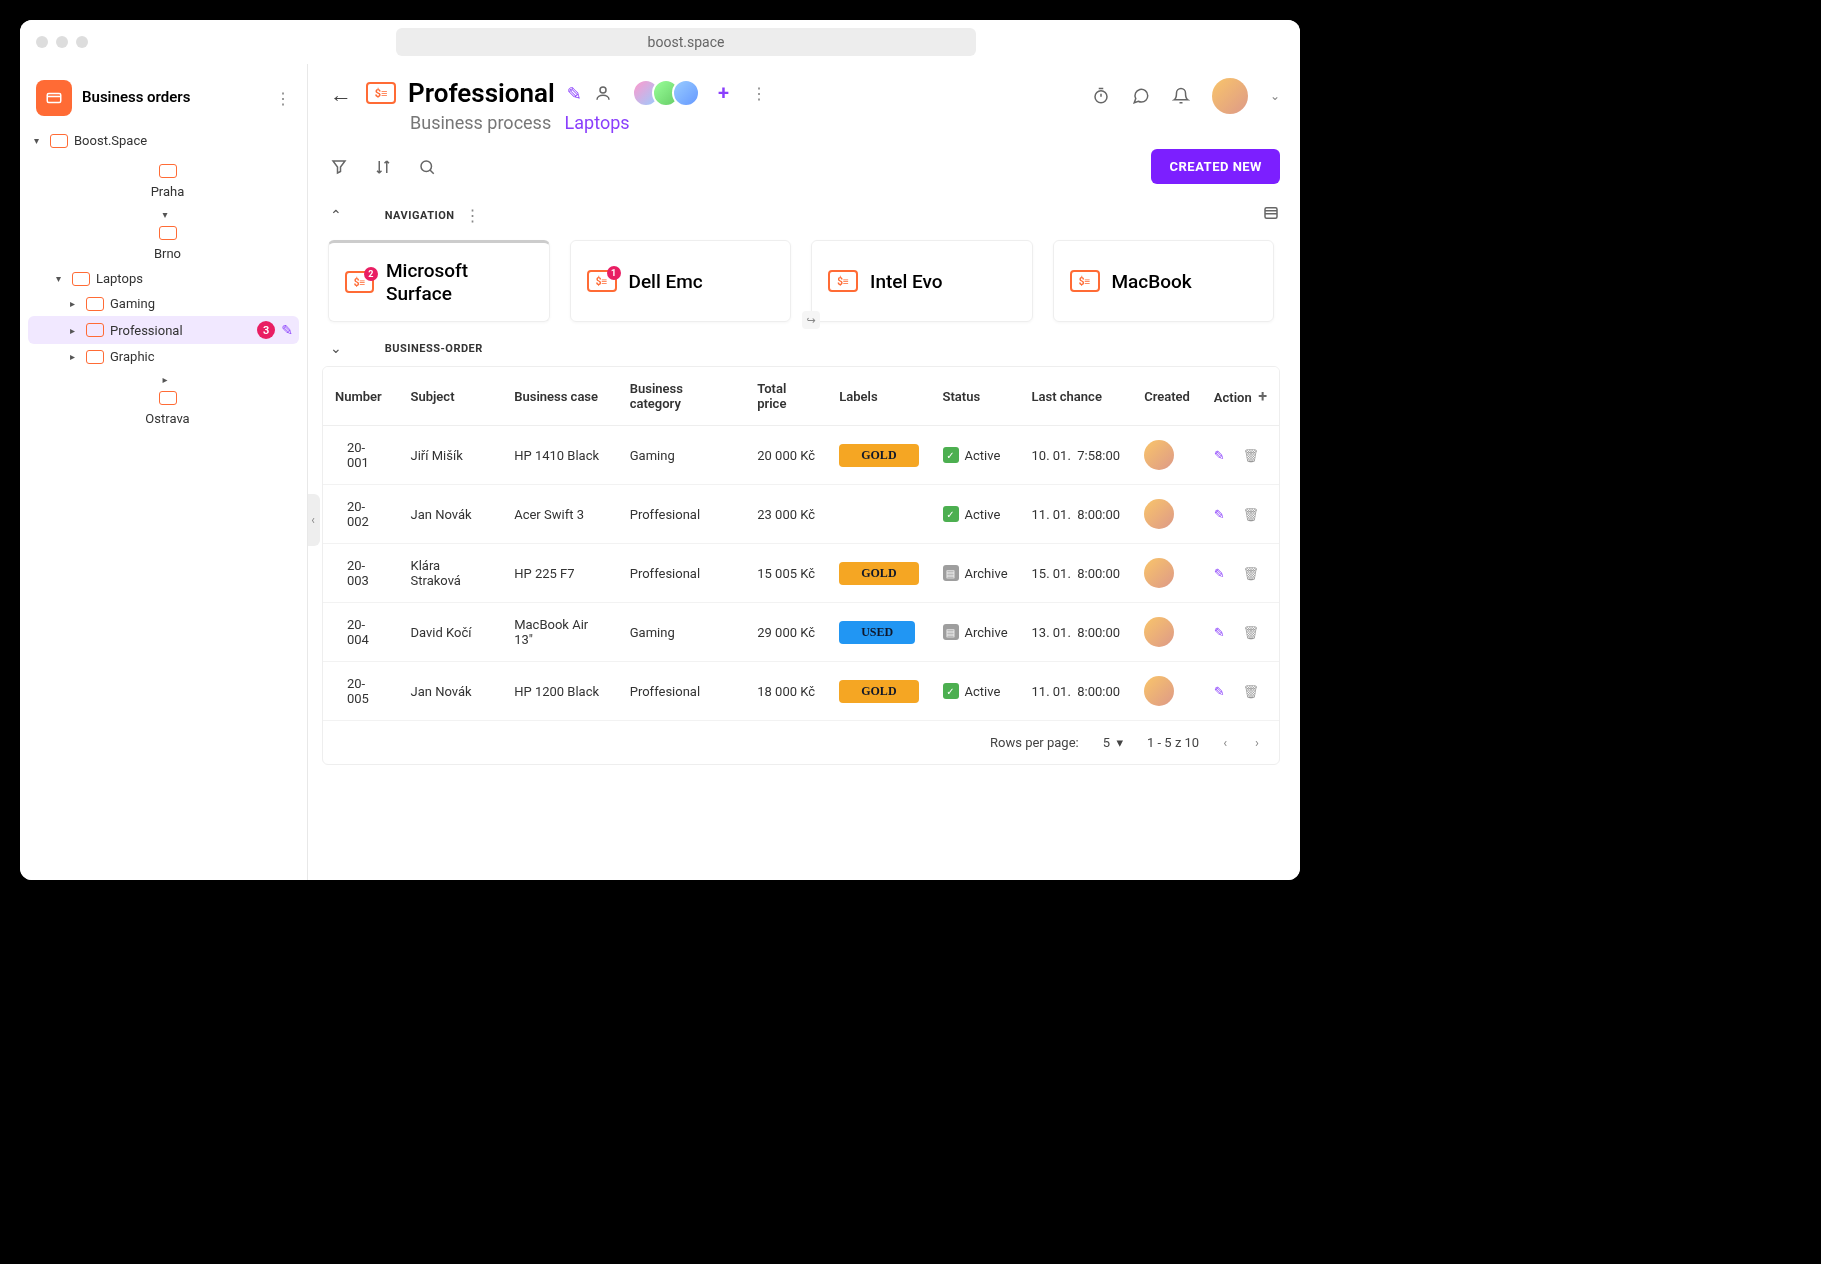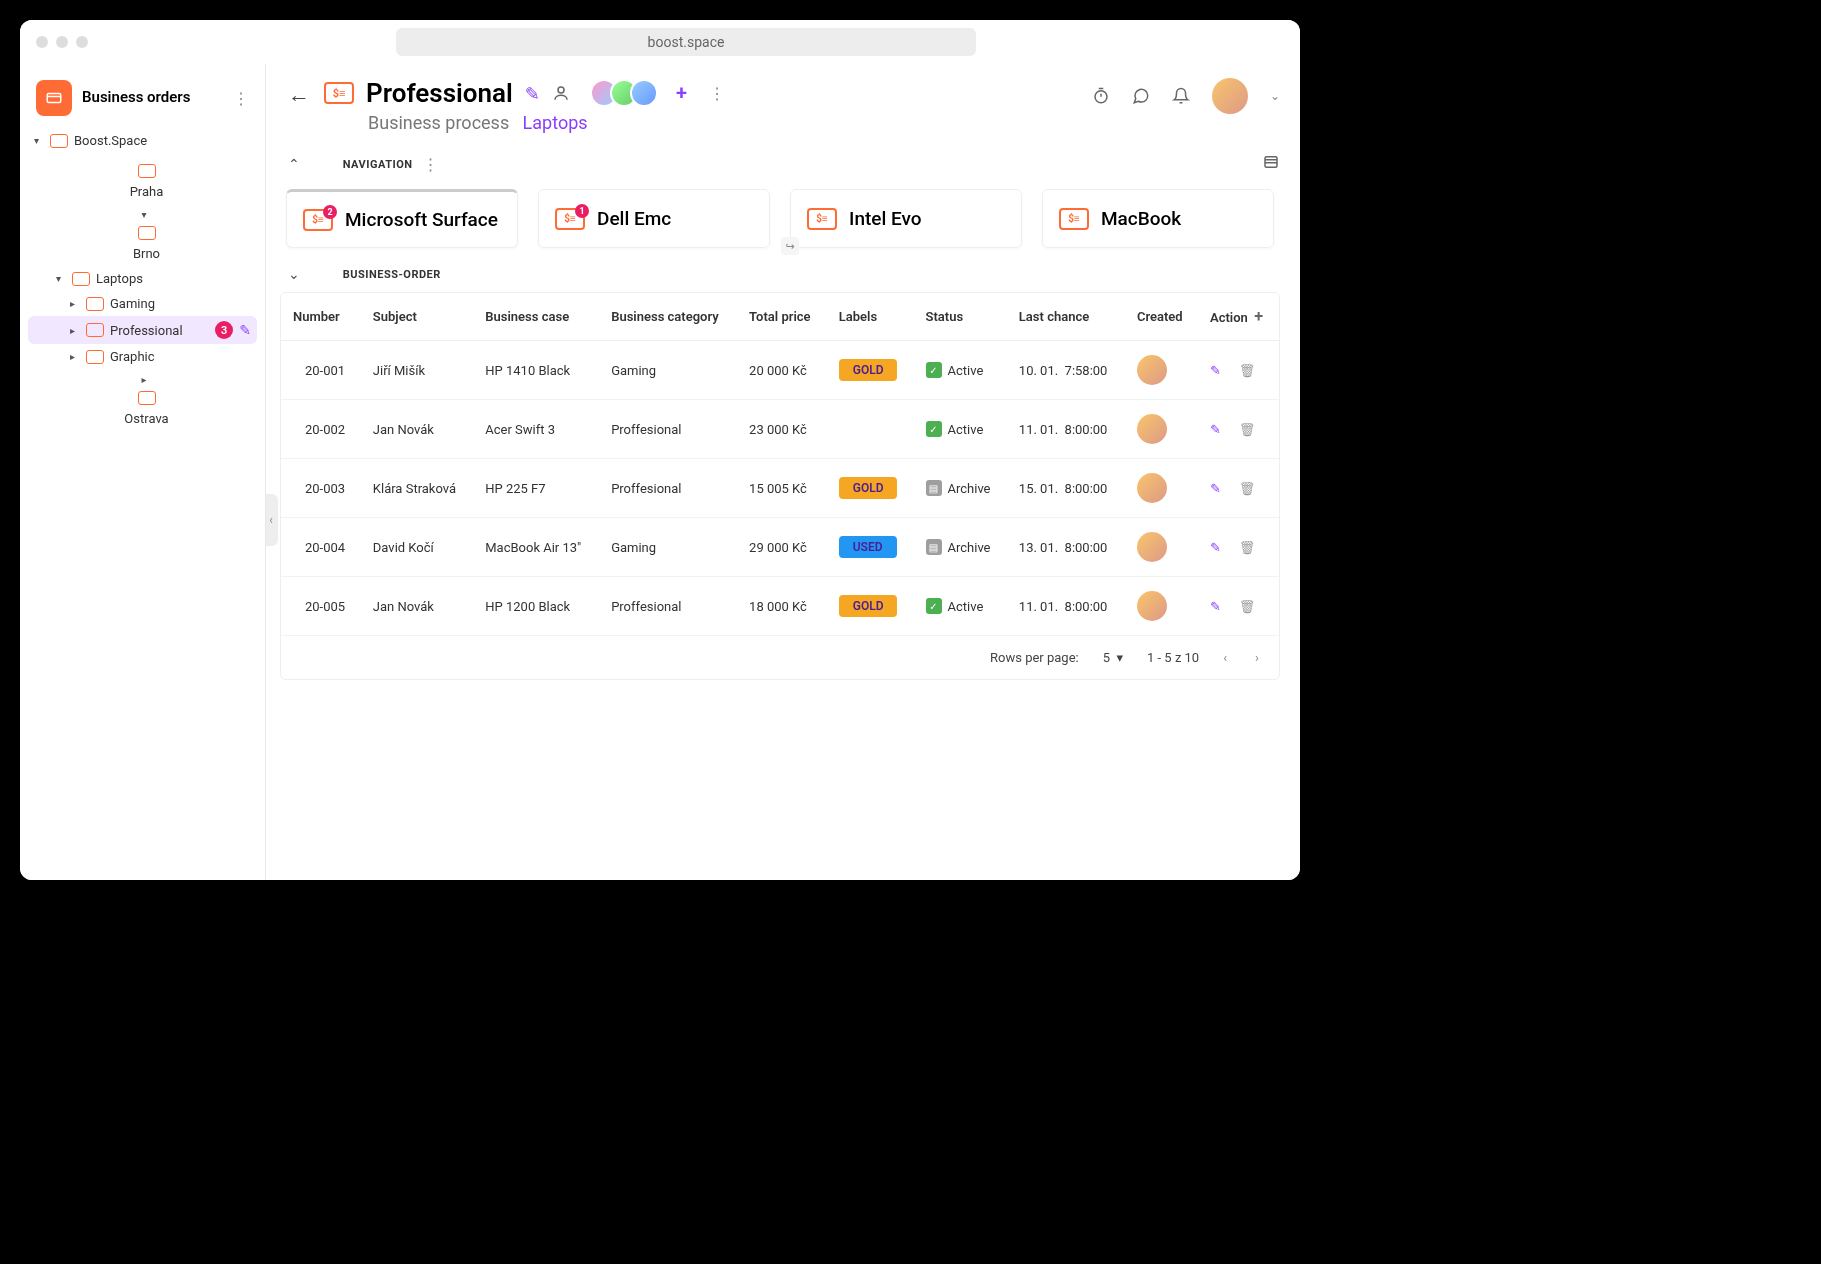--- a/index.html
+++ b/index.html
@@ -4,21 +4,21 @@
 <style>
 * { margin: 0; padding: 0; box-sizing: border-box; font-family: -apple-system, BlinkMacSystemFont, 'Segoe UI', Roboto, sans-serif; }
 body { background: #000; padding: 20px; }
 .window { background: #fff; border-radius: 12px; width: 1280px; height: 860px; overflow: hidden; display: flex; flex-direction: column; box-shadow: 0 20px 50px rgba(0,0,0,0.4); }
 .titlebar { height: 44px; background: #fff; display: flex; align-items: center; padding: 0 16px; }
 .dots { display: flex; gap: 8px; }
 .dot { width: 12px; height: 12px; border-radius: 50%; background: #ddd; }
 .urlbar { flex: 1; display: flex; justify-content: center; }
 .urlbar-input { width: 580px; height: 28px; background: #ededed; border-radius: 6px; display: flex; align-items: center; justify-content: center; color: #666; font-size: 14px; }
 .layout { flex: 1; display: flex; overflow: hidden; }
-.sidebar { width: 246px; border-right: 1px solid #e8e8e8; padding: 14px 8px; display: flex; flex-direction: column; background:#fff;}
+.sidebar { width: 288px; border-right: 1px solid #e8e8e8; padding: 14px 8px; display: flex; flex-direction: column; background:#fff;}
 .side-header { display: flex; align-items: center; gap: 10px; padding: 2px 8px 12px; }
 .side-logo { width: 36px; height: 36px; border-radius: 8px; background: #ff6b35; display:flex; align-items:center; justify-content:center; }
 .side-title { font-weight: 600; font-size: 15px; line-height:1.15; }
 .side-more { margin-left: auto; color:#888; }
 .tree { font-size: 13px; color:#333; }
 .tree-item { display:flex; align-items:center; gap:6px; padding:5px 6px; border-radius:6px; cursor:pointer; }
 .tree-item.active { background:#f1e8ff; }
 .tree-item .label { flex:1; }
 .tree-caret { width:10px; color:#555; font-size:10px; }
 .tree-big-ic { width:18px; height:14px; border:1.5px solid #ff6b35; border-radius:3px; display:inline-block; }
@@ -58,21 +58,21 @@
 .card-ic { width:30px; height:22px; border:2px solid #ff6b35; border-radius:4px; position:relative; display:flex; align-items:center; justify-content:center; color:#ff6b35; font-size:10px; font-weight:700;}
 .card-badge { position:absolute; top:-6px; right:-6px; width:14px; height:14px; border-radius:50%; color:#fff; font-size:9px; display:flex; align-items:center; justify-content:center; font-weight:700;}
 .card-badge.red { background:#e91e63; }
 .card-label { font-size:19px; font-weight:500; }
 .share-tag { position:absolute; left:-10px; bottom:-8px; width:18px; height:18px; background:#f5f5f5; border-radius:4px; display:flex; align-items:center; justify-content:center; font-size:11px; color:#888;}
 .biz-section { margin-top:18px; padding-left:8px; display:flex; align-items:center; gap:10px;}
 .table-wrap { margin-top:10px; border:1px solid #eee; border-radius:6px; background:#fff; overflow:hidden;}
 table { width:100%; border-collapse:collapse; font-size:13px; }
 thead th { text-align:left; padding:14px 12px; font-weight:600; color:#333; border-bottom:1px solid #eee; background:#fff; }
 tbody td { padding:14px 12px; border-bottom:1px solid #f2f2f2; color:#333; vertical-align:middle;}
-.lbl { display:inline-block; padding:4px 14px; border-radius:4px; color:#4c1d95; font-size:12px; font-weight:600;}
+.lbl { display:inline-block; padding:4px 22px; border-radius:4px; color:#0f172a; font-size:12px; font-weight:600;font-family:Liberation Serif, serif;}
 .lbl.gold { background:#f5a623; }
 .lbl.used { background:#2196f3; }
 .status { display:flex; align-items:center; gap:6px; }
 .status-ic { width:16px; height:16px; border-radius:3px; display:flex; align-items:center; justify-content:center; color:#fff; font-size:10px;}
 .status-ic.active { background:#4caf50; }
 .status-ic.archive { background:#9e9e9e; }
 .row-av { width:30px; height:30px; border-radius:50%; background:linear-gradient(135deg,#f9c56a,#d98);}
 .row-actions { display:flex; gap:18px; color:#999; align-items:center;}
 .pencil { color:#8a3ffc; }
 .th-add { color:#666; font-size:16px; }
@@ -194,20 +194,35 @@
               <path d="M21 11.5a8.38 8.38 0 01-8.5 8.5 8.5 8.5 0 01-4-1L3 21l2-5.5a8.5 8.5 0 1116-4z"></path>
             </svg>
           <svg class="icon" viewBox="0 0 24 24">
               <path d="M18 8a6 6 0 10-12 0c0 7-3 9-3 9h18s-3-2-3-9M10 21h4"></path>
             </svg>
           <div class="av-big"></div>
           <span class="caret-down">⌄</span>
         </div>
       </div>
 
+      <div class="toolbar-row">
+        <div class="toolbar-icons">
+          <svg class="icon" viewBox="0 0 24 24">
+              <path d="M4 4h16l-6 8v6l-4 2v-8z"></path>
+            </svg>
+          <svg class="icon" viewBox="0 0 24 24">
+              <path d="M7 4v16M7 20l-3-3M7 20l3-3M17 20V4M17 4l-3 3M17 4l3 3"></path>
+            </svg>
+          <svg class="icon" viewBox="0 0 24 24">
+              <circle cx="11" cy="11" r="7"></circle>
+              <path d="M21 21l-5-5"></path>
+            </svg>
+        </div>
+        <button class="created-btn">CREATED NEW</button>
+      </div>
 
       <div class="section-hdr">
         <span class="sec-caret">⌃</span>
         <span class="sec-label">NAVIGATION</span>
         <span class="sec-menu">⋮</span>
         <span class="list-ic-right">
           <svg class="icon" viewBox="0 0 24 24">
               <rect x="4" y="5" width="16" height="14" rx="2"></rect>
               <path d="M4 9h16M4 13h16"></path>
             </svg>

